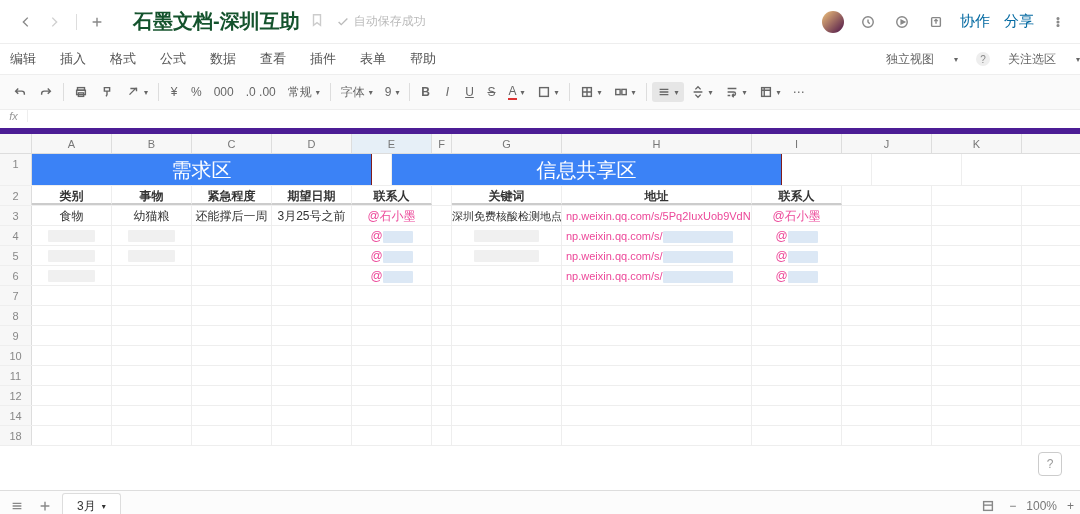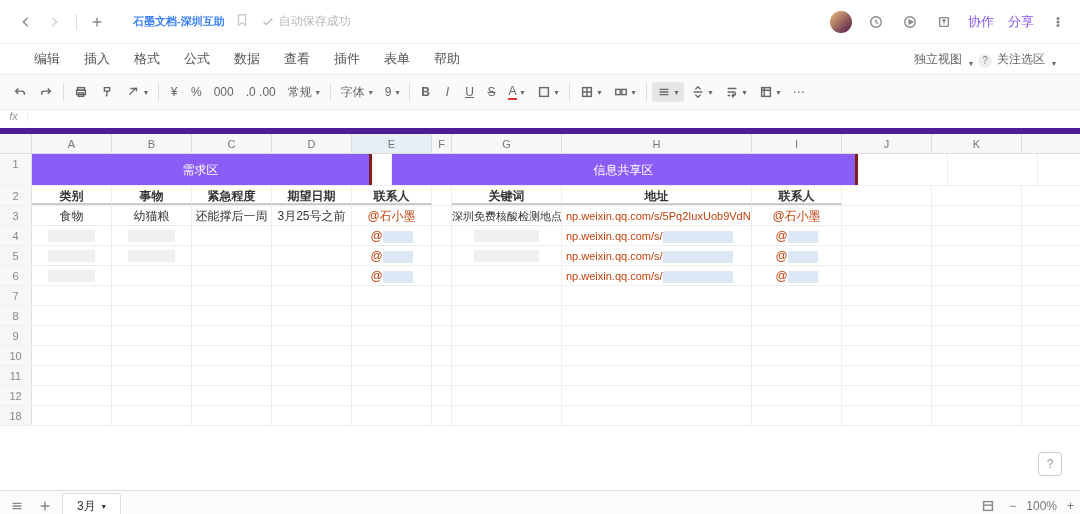--- a/index.html
+++ b/index.html
@@ -1,30 +1,30 @@
 <!DOCTYPE html>
 <html><head>
 <meta charset="utf-8">
 <style>
 *{box-sizing:border-box;margin:0;padding:0;font-family:-apple-system,BlinkMacSystemFont,"Segoe UI","PingFang SC","Microsoft YaHei",sans-serif}
 body{background:#fff;color:#333;font-size:12px;overflow:hidden;width:1080px;height:514px;position:relative}
 .topbar{height:44px;display:flex;align-items:center;padding:0 12px;border-bottom:1px solid #eee}
 .nav-btn{width:24px;height:24px;display:flex;align-items:center;justify-content:center;color:#888;cursor:pointer;margin:0 2px}
 .nav-sep{width:1px;height:16px;background:#ddd;margin:0 8px}
 .plus-tab{width:24px;height:24px;display:flex;align-items:center;justify-content:center;color:#888;cursor:pointer}
-.doc-title{font-size:11px;font-weight:600;margin-left:24px;color:#3b82f6}
+.doc-title{font-size:20px;font-weight:600;margin-left:24px;color:#14532d}
 .bookmark{margin-left:10px;color:#ccc}
 .autosave{margin-left:12px;color:#bbb;font-size:12px;display:flex;align-items:center;gap:4px}
 .top-right{margin-left:auto;display:flex;align-items:center;gap:14px}
 .avatar{width:22px;height:22px;border-radius:50%;background:linear-gradient(135deg,#f0c27b,#4b1248)}
 .icon-btn{color:#888;cursor:pointer;display:flex;align-items:center;justify-content:center;width:20px;height:20px}
-.collab-btn{color:#8b5cf6;font-size:13px;cursor:pointer}
-.menubar{height:30px;display:flex;align-items:center;padding:0 24px;gap:4px;font-size:13px;color:#555}
+.collab-btn{color:#0369a1;font-size:15px;cursor:pointer}
+.menubar{height:30px;display:flex;align-items:center;padding:0 0;gap:4px;font-size:13px;color:#555}
 .menu-item{padding:3px 10px;cursor:pointer}
-.menu-right{margin-left:auto;display:flex;align-items:flex-end;gap:5px;color:#666;font-size:12px}
+.menu-right{margin-left:auto;display:flex;align-items:center;gap:18px;color:#666;font-size:12px}
 .help-badge{width:14px;height:14px;border-radius:50%;background:#eee;color:#888;font-size:10px;display:flex;align-items:center;justify-content:center}
 .toolbar{height:36px;background:#fafafa;border-top:1px solid #eee;border-bottom:1px solid #eee;display:flex;align-items:center;padding:0 8px;gap:2px;color:#666;font-size:12px}
 .tool-btn{padding:3px 5px;cursor:pointer;display:flex;align-items:center;gap:2px;min-width:20px;justify-content:center}
 .tool-sep{width:1px;height:18px;background:#ddd;margin:0 3px}
 .dropdown-arrow{font-size:8px;margin-left:2px}
 .fx-bar{height:24px;display:flex;align-items:flex-start;border-bottom:6px solid #4c1d95}
 .fx-label{width:28px;text-align:center;font-style:italic;color:#999;font-size:11px;border-right:1px solid #eee}
 .fx-input{flex:1;padding:0 8px}
 .sheet-area{position:relative;height:356px;overflow:hidden;background:#fff}
 .col-headers{display:flex;height:20px;background:#f7f7f7;border-bottom:1px solid #ddd}
@@ -34,23 +34,23 @@
 .cE{width:80px}
 .cF{width:20px}
 .cG{width:110px}
 .cH{width:190px}
 .cI{width:90px}
 .cJ,.cK{width:90px}
 .rows{}
 .row{display:flex;height:20px;border-bottom:1px solid #eee}
 .row-head{width:32px;text-align:center;line-height:20px;background:#f7f7f7;border-right:1px solid #ddd;color:#888;font-size:11px}
 .cell{border-right:1px solid #eee;line-height:20px;text-align:center;font-size:12px;overflow:hidden;white-space:nowrap;color:#333}
-.section-header{background:#8b5cf6;color:#fff;font-weight:500;font-size:12px;border-right:3px solid #7f1d1d}
+.section-header{background:#3b82f6;color:#fff;font-weight:500;font-size:20px;border-right:1px solid #7f1d1d}
 .table-head{font-weight:600;border-bottom:2px solid #ccc}
-.link{color:#c2410c}
+.link{color:#ec4899}
 .redact{background:#f0f0f0;width:60%;height:12px;margin:4px auto;border-radius:1px}
 .redact-blue{background:#dce8f5}
 .row1{height:32px}
 .row1 .cell{line-height:32px}
 .help-float{position:absolute;right:18px;bottom:14px;width:24px;height:24px;border:1px solid #ccc;border-radius:4px;display:flex;align-items:center;justify-content:center;color:#999;background:#fff}
 .sheet-tabs{height:30px;border-top:1px solid #ddd;display:flex;align-items:center;padding:0 6px;gap:6px;background:#fcfcfc}
 .sheet-tab-btn{width:22px;height:22px;display:flex;align-items:center;justify-content:center;color:#888;cursor:pointer}
 .sheet-tab{padding:4px 14px;background:#fff;border:1px solid #ddd;border-bottom:none;border-radius:3px 3px 0 0;font-size:12px;display:flex;align-items:center;gap:4px}
 .zoom{margin-left:auto;display:flex;align-items:center;gap:10px;color:#777;font-size:12px}
 svg{width:14px;height:14px;stroke:currentColor;fill:none;stroke-width:1.6}
@@ -263,21 +263,21 @@
     <div class="col-head cI">I</div>
     <div class="col-head cJ">J</div>
     <div class="col-head cK">K</div>
   </div>
   <div class="rows">
 
     <div class="row row1">
       <div class="row-head">1</div>
       <div class="cell section-header" style="width:340px">需求区</div>
       <div class="cell cF"></div>
-      <div class="cell section-header" style="width:466px">信息共享区</div>
+      <div class="cell section-header" style="width:390px">信息共享区</div>
       <div class="cell cJ"></div>
       <div class="cell cK"></div>
     </div>
 
     <div class="row">
       <div class="row-head">2</div>
       <div class="cell cA table-head">类别</div>
       <div class="cell cB table-head">事物</div>
       <div class="cell cC table-head">紧急程度</div>
       <div class="cell cD table-head">期望日期</div>
@@ -440,20 +440,34 @@
         <div class="cell cD"></div>
         <div class="cell cE"></div>
         <div class="cell cF"></div>
         <div class="cell cG"></div>
         <div class="cell cH"></div>
         <div class="cell cI"></div>
         <div class="cell cJ"></div>
         <div class="cell cK"></div>
       </div>
     <div class="row">
+        <div class="row-head">14</div>
+        <div class="cell cA"></div>
+        <div class="cell cB"></div>
+        <div class="cell cC"></div>
+        <div class="cell cD"></div>
+        <div class="cell cE"></div>
+        <div class="cell cF"></div>
+        <div class="cell cG"></div>
+        <div class="cell cH"></div>
+        <div class="cell cI"></div>
+        <div class="cell cJ"></div>
+        <div class="cell cK"></div>
+      </div>
+    <div class="row">
         <div class="row-head">18</div>
         <div class="cell cA"></div>
         <div class="cell cB"></div>
         <div class="cell cC"></div>
         <div class="cell cD"></div>
         <div class="cell cE"></div>
         <div class="cell cF"></div>
         <div class="cell cG"></div>
         <div class="cell cH"></div>
         <div class="cell cI"></div>

